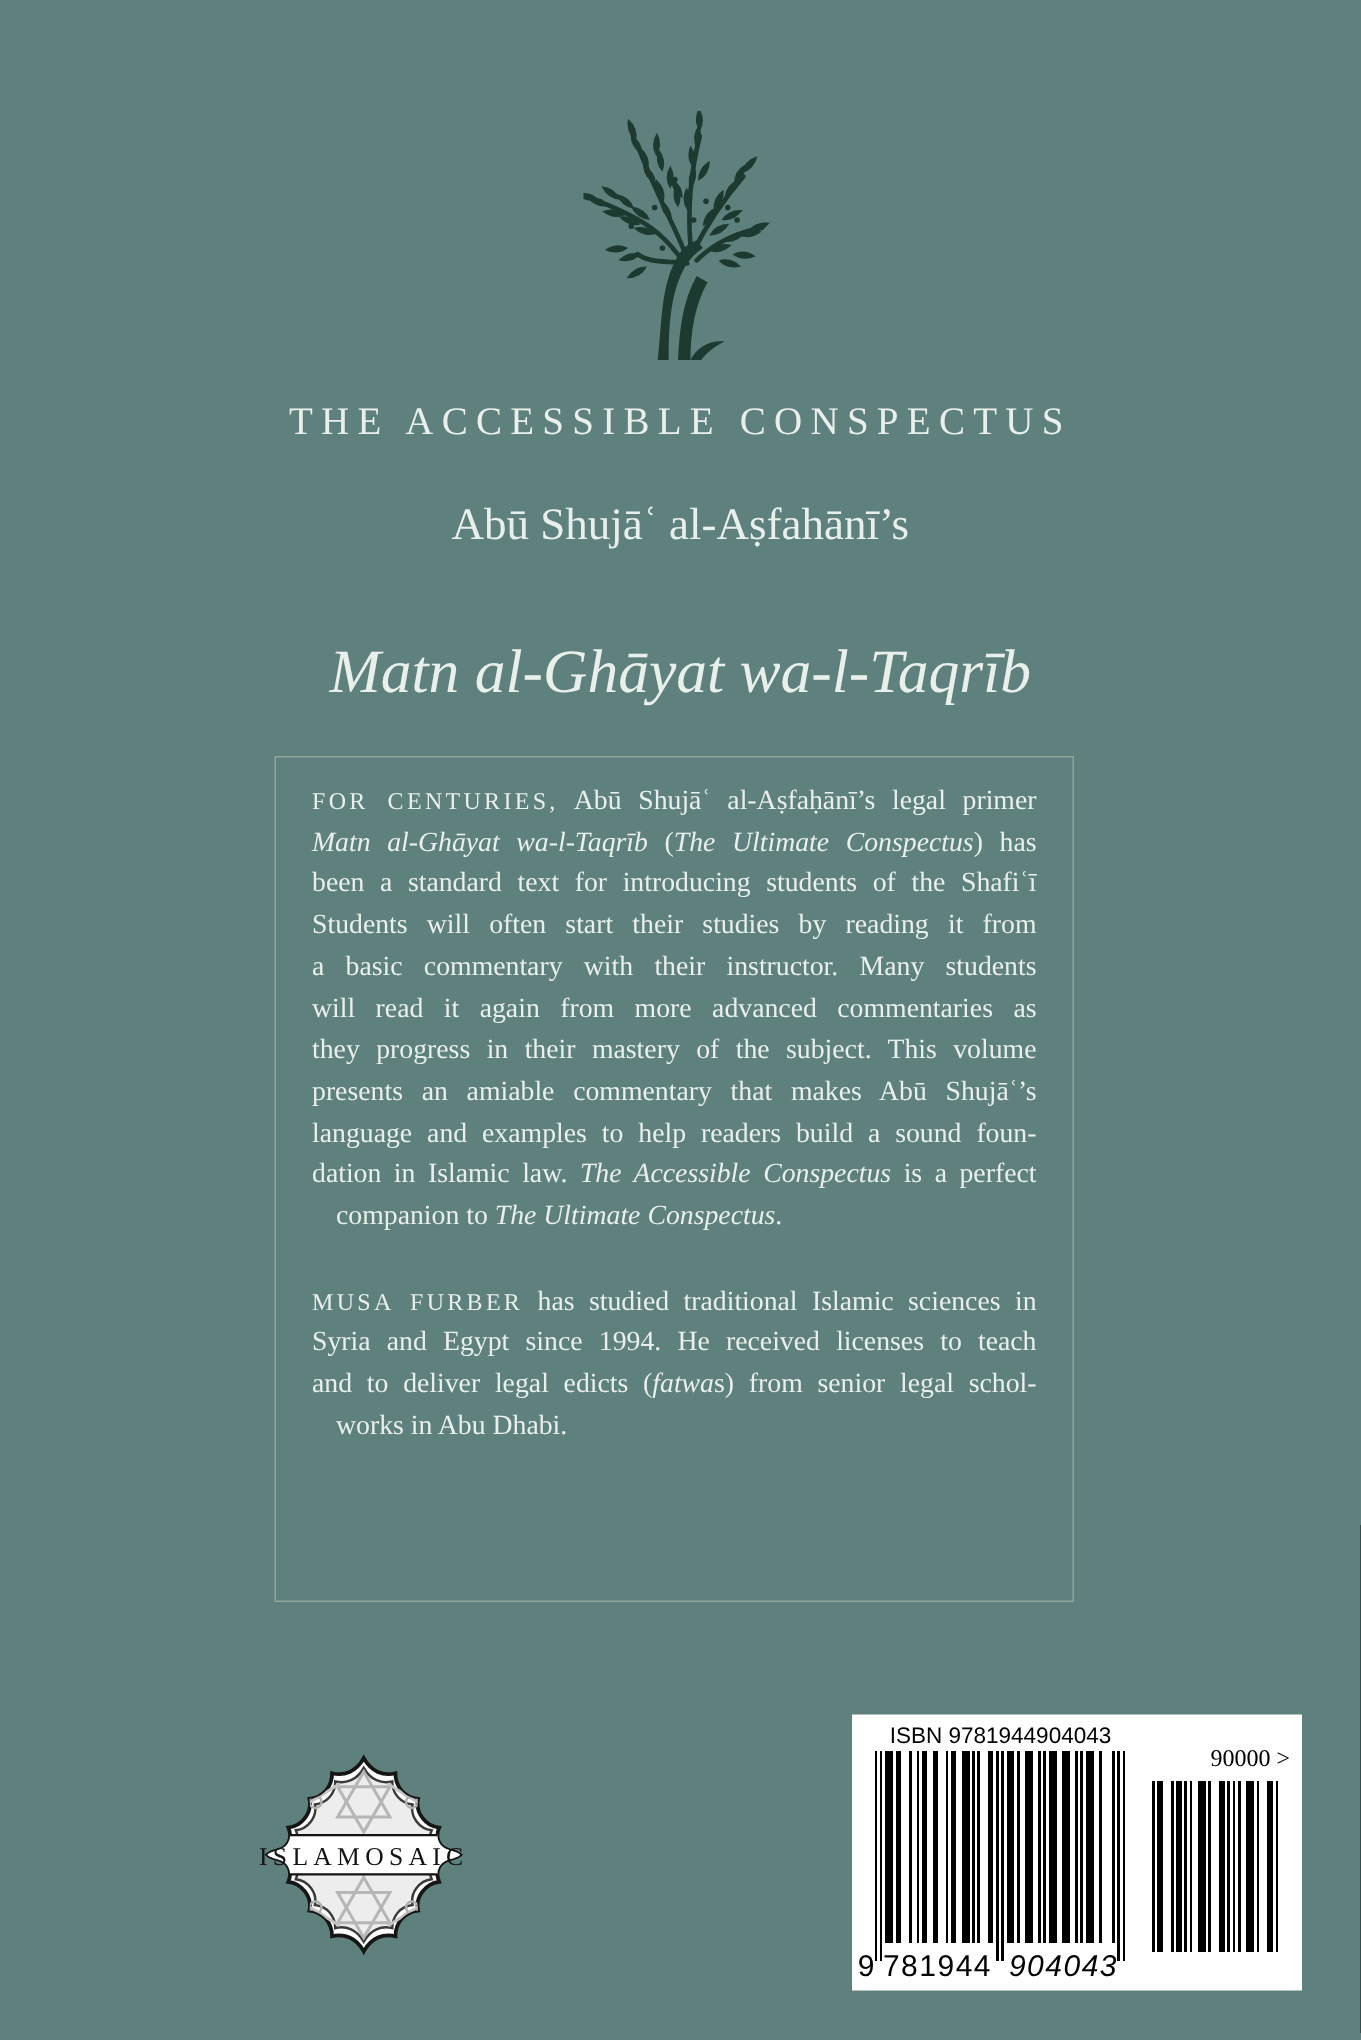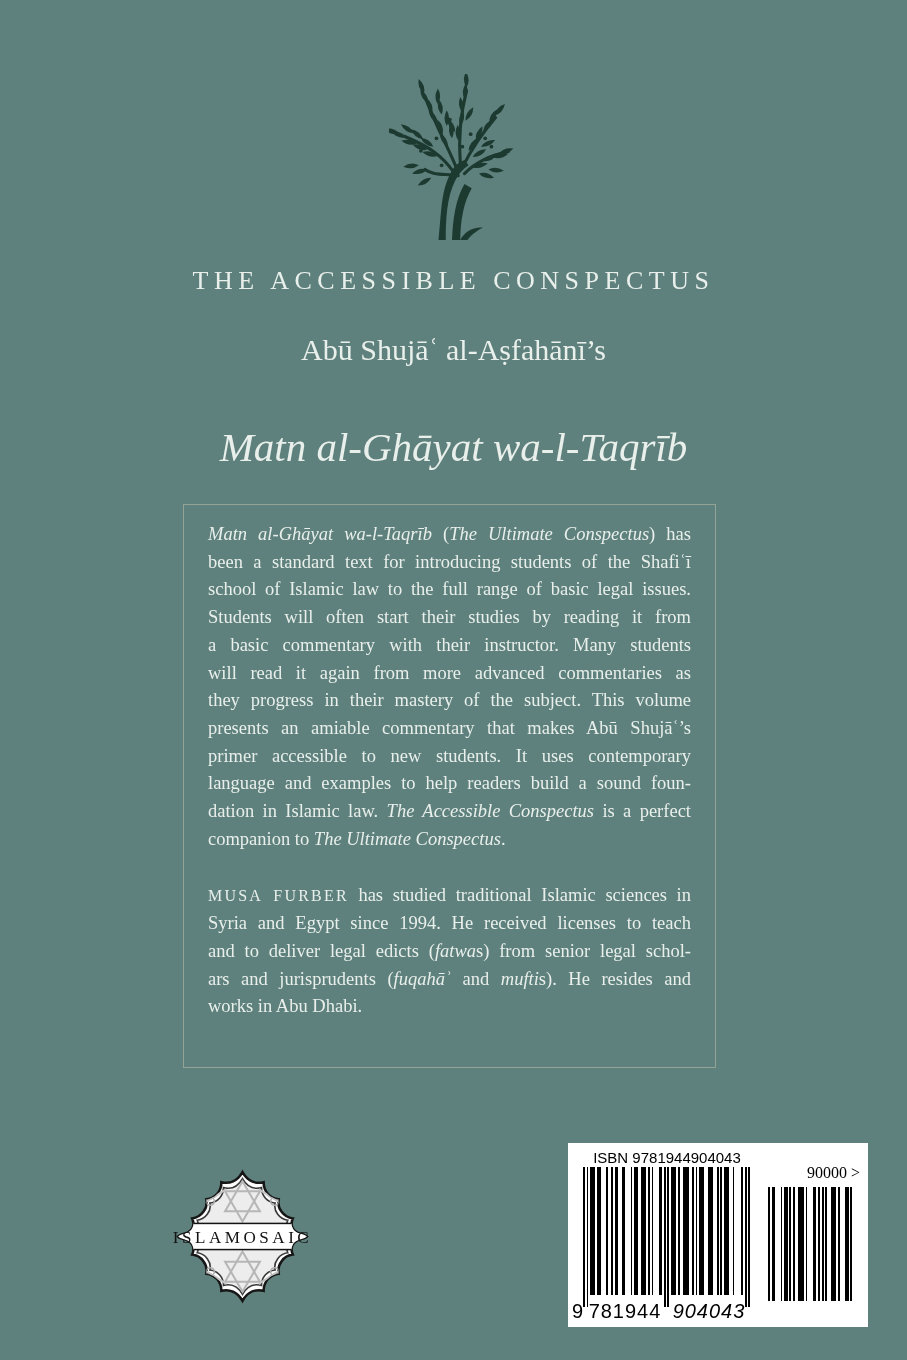--- a/index.html
+++ b/index.html
@@ -33,21 +33,21 @@
 
   
   .desc{
     left:183px;top:504px;width:533px;height:564px;
     border:1px solid var(--border);box-sizing:border-box;
     padding:16px 24px 0 24px;color:var(--text);
   }
   .para{font-size:18.5px;}
   .para + .para{margin-top:29px;font-family:Liberation Serif, serif;}
   .bline{line-height:27.7px;text-align:justify;text-align-last:justify;}
-  .bline.last{text-align-last:left;}
+  .bline.last{text-align-last:left;margin-left:16px;}
   .i{font-style:italic;}
   .sc{font-size:16px;letter-spacing:2.2px;}
   .n{}
 
   
   .badge{left:156px;top:1169px;width:173px;height:135px;}
 
   
   .bcpanel{left:568px;top:1143px;width:300px;height:184px;background:var(--panel);}
   .bcpanel *{font-family:"Liberation Sans","DejaVu Sans",sans-serif;color:#000;}
@@ -136,38 +136,36 @@
   <div class="abs series-title">THE ACCESSIBLE CONSPECTUS</div>
 
   <div class="abs subtitle">
     <div>Abū Shujāʿ al-Aṣfahānī’s</div>
   </div>
 
   <div class="abs work-title">Matn al-Ghāyat wa-l-Taqrīb</div>
 
   <div class="abs desc">
       <div class="para">
+        <div class="bline"><span class="sc">FOR CENTURIES,</span><span class="n"> Abū Shujāʿ al-Aṣfaḥānī’s legal primer</span></div>
         <div class="bline"><span class="i">Matn al-Ghāyat wa-l-Taqrīb</span><span class="n"> (</span><span class="i">The Ultimate Conspectus</span><span class="n">) has</span></div>
         <div class="bline"><span class="n">been a standard text for introducing students of the Shafiʿī</span></div>
-        <div class="bline"><span class="n">school of Islamic law to the full range of basic legal issues.</span></div>
         <div class="bline"><span class="n">Students will often start their studies by reading it from</span></div>
         <div class="bline"><span class="n">a basic commentary with their instructor. Many students</span></div>
         <div class="bline"><span class="n">will read it again from more advanced commentaries as</span></div>
         <div class="bline"><span class="n">they progress in their mastery of the subject. This volume</span></div>
         <div class="bline"><span class="n">presents an amiable commentary that makes Abū Shujāʿ’s</span></div>
-        <div class="bline"><span class="n">primer accessible to new students. It uses contemporary</span></div>
         <div class="bline"><span class="n">language and examples to help readers build a sound foun-</span></div>
         <div class="bline"><span class="n">dation in Islamic law. </span><span class="i">The Accessible Conspectus</span><span class="n"> is a perfect</span></div>
         <div class="bline last"><span class="n">companion to </span><span class="i">The Ultimate Conspectus</span><span class="n">.</span></div>
       </div>
       <div class="para">
         <div class="bline"><span class="sc">MUSA FURBER</span><span class="n"> has studied traditional Islamic sciences in</span></div>
         <div class="bline"><span class="n">Syria and Egypt since 1994. He received licenses to teach</span></div>
         <div class="bline"><span class="n">and to deliver legal edicts (</span><span class="i">fatwa</span><span class="n">s) from senior legal schol-</span></div>
-        <div class="bline"><span class="n">ars and jurisprudents (</span><span class="i">fuqahāʾ</span><span class="n"> and </span><span class="i">mufti</span><span class="n">s). He resides and</span></div>
         <div class="bline last"><span class="n">works in Abu Dhabi.</span></div>
       </div>
     </div>
 
   <svg class="abs badge" viewBox="0 0 172 134" xmlns="http://www.w3.org/2000/svg">
     <defs>
       <path id="cartouche" d="M86,3 C91,12 99,15 107,13 C107,22 113,29 122,30 C120,39 127,48 136,49
         C133,56 136,62 143,64 C147,65 149,66 150,67 C149,68 147,69 143,70 C136,72 133,78 136,85
         C127,86 120,95 122,104 C113,105 107,112 107,121 C99,119 91,122 86,131
         C81,122 73,119 65,121 C65,112 59,105 50,104 C52,95 45,86 36,85

